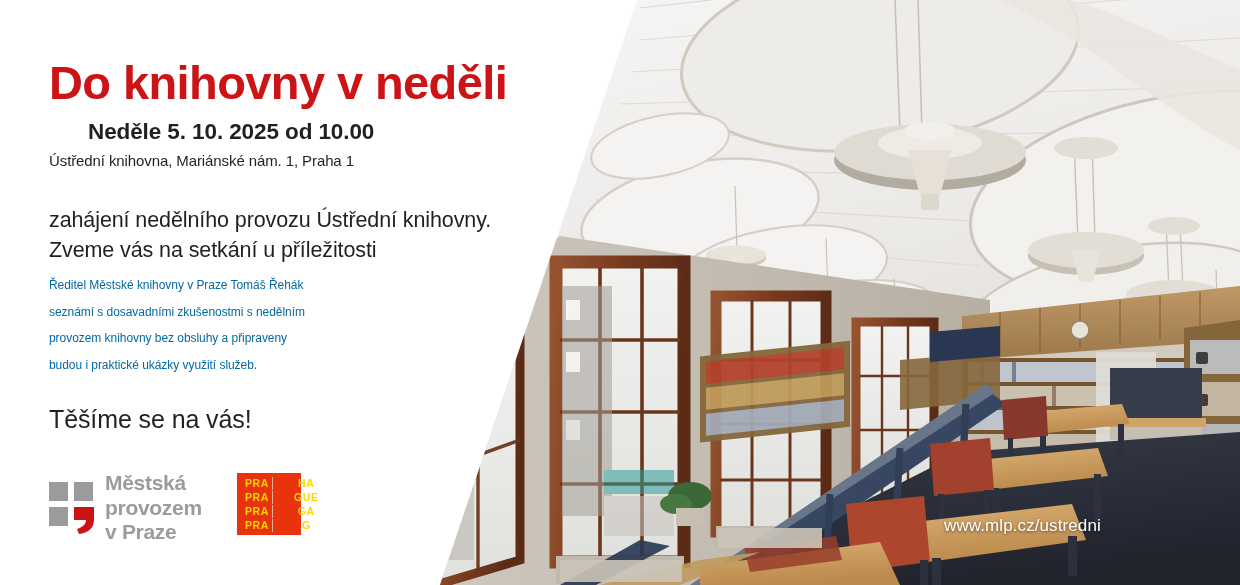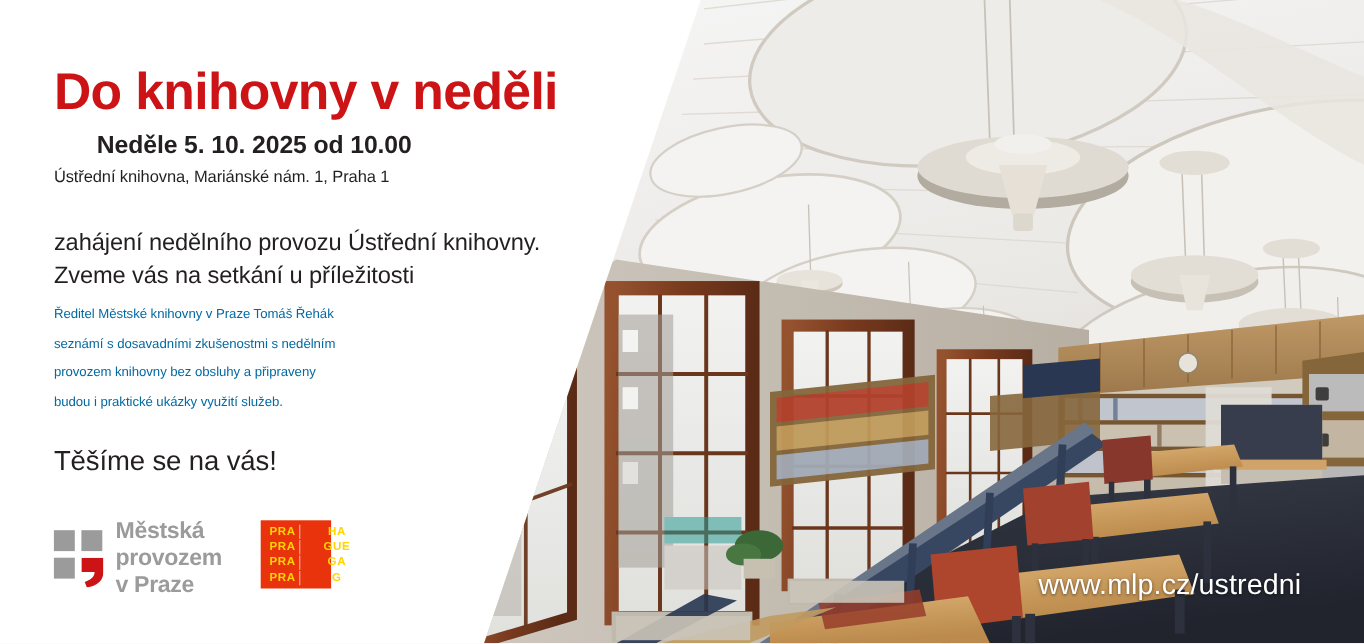--- a/index.html
+++ b/index.html
@@ -17,21 +17,21 @@
     position:absolute; inset:0;
     -webkit-clip-path: polygon(637px 0, 1240px 0, 1240px 585px, 440px 585px);
     clip-path: polygon(637px 0, 1240px 0, 1240px 585px, 440px 585px);
     overflow:hidden;
   }
   .photo-svg{ position:absolute; top:0; left:0; width:1240px; height:585px; display:block; }
 
   .photo-url{
     position:absolute;
     left:944px; top:516px;
-    font-size:26px; color:#ffffff;
+    font-size:17px; color:#ffffff;
     letter-spacing:.1px;
     text-shadow:0 1px 3px rgba(0,0,0,.55);
     white-space:nowrap;
   }
 
   
   .panel{ position:absolute; left:0; top:0; width:640px; height:585px; }
 
   .headline{
     position:absolute; left:49px; top:55px;

